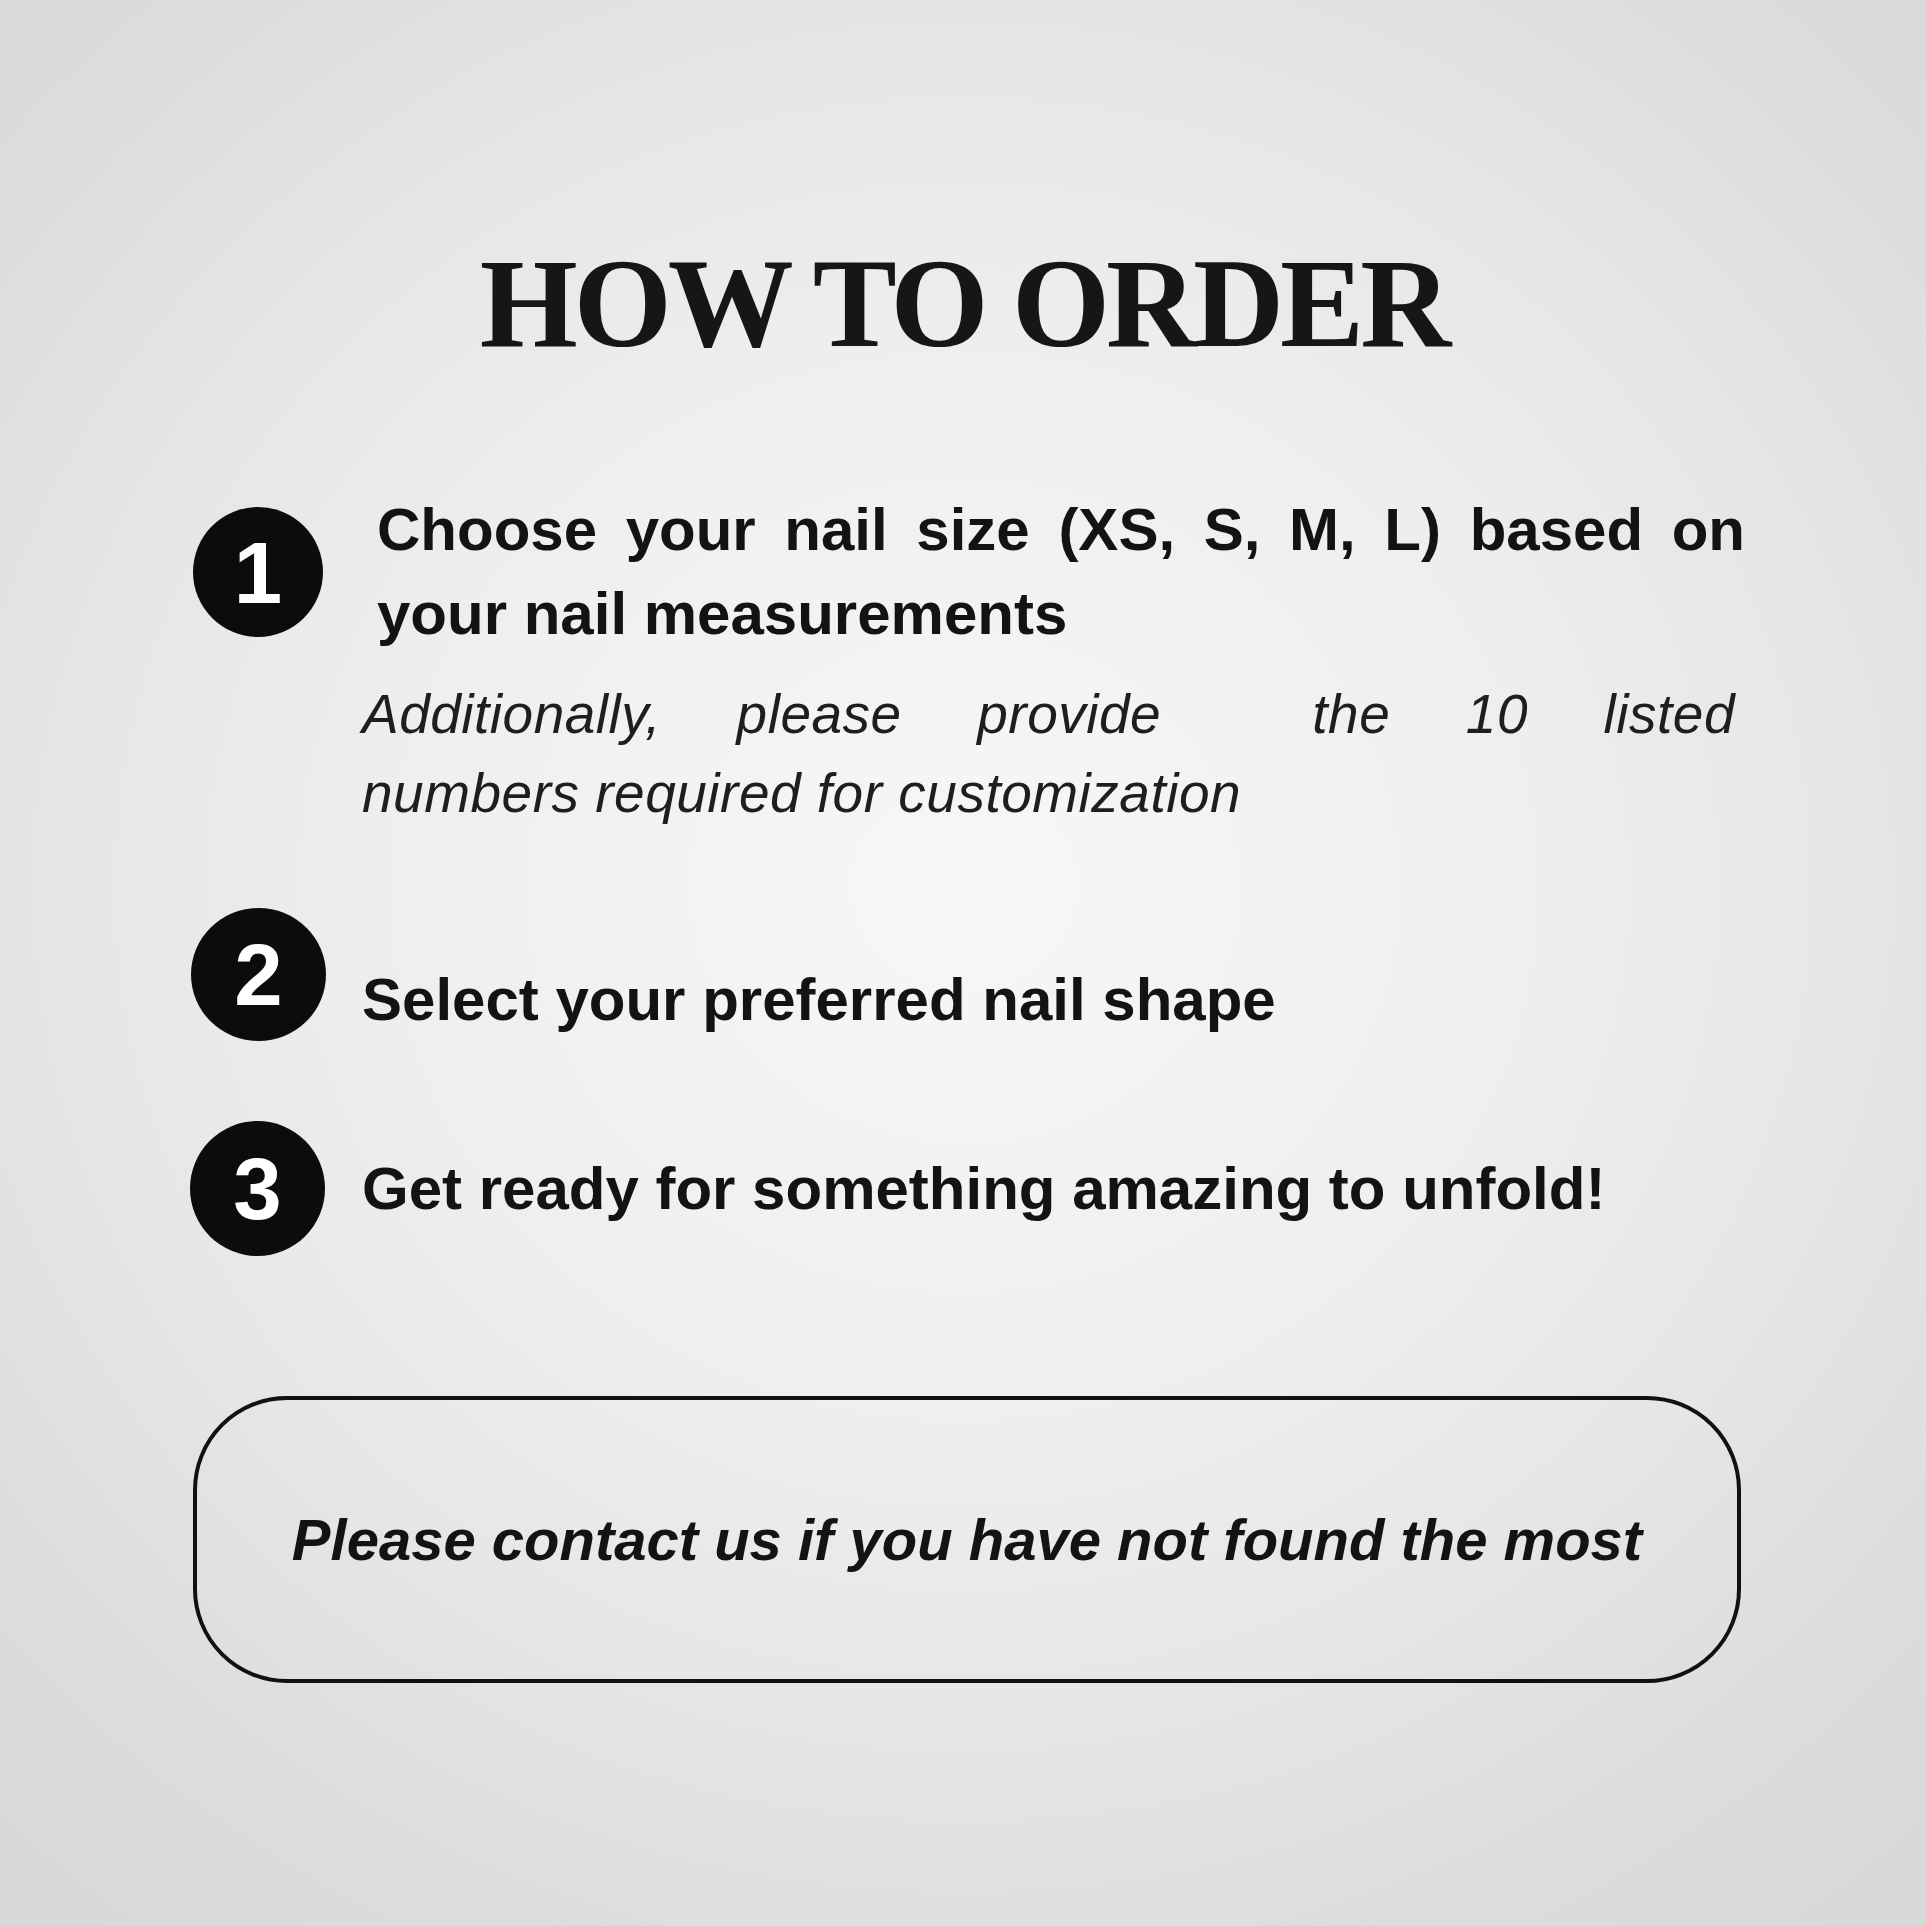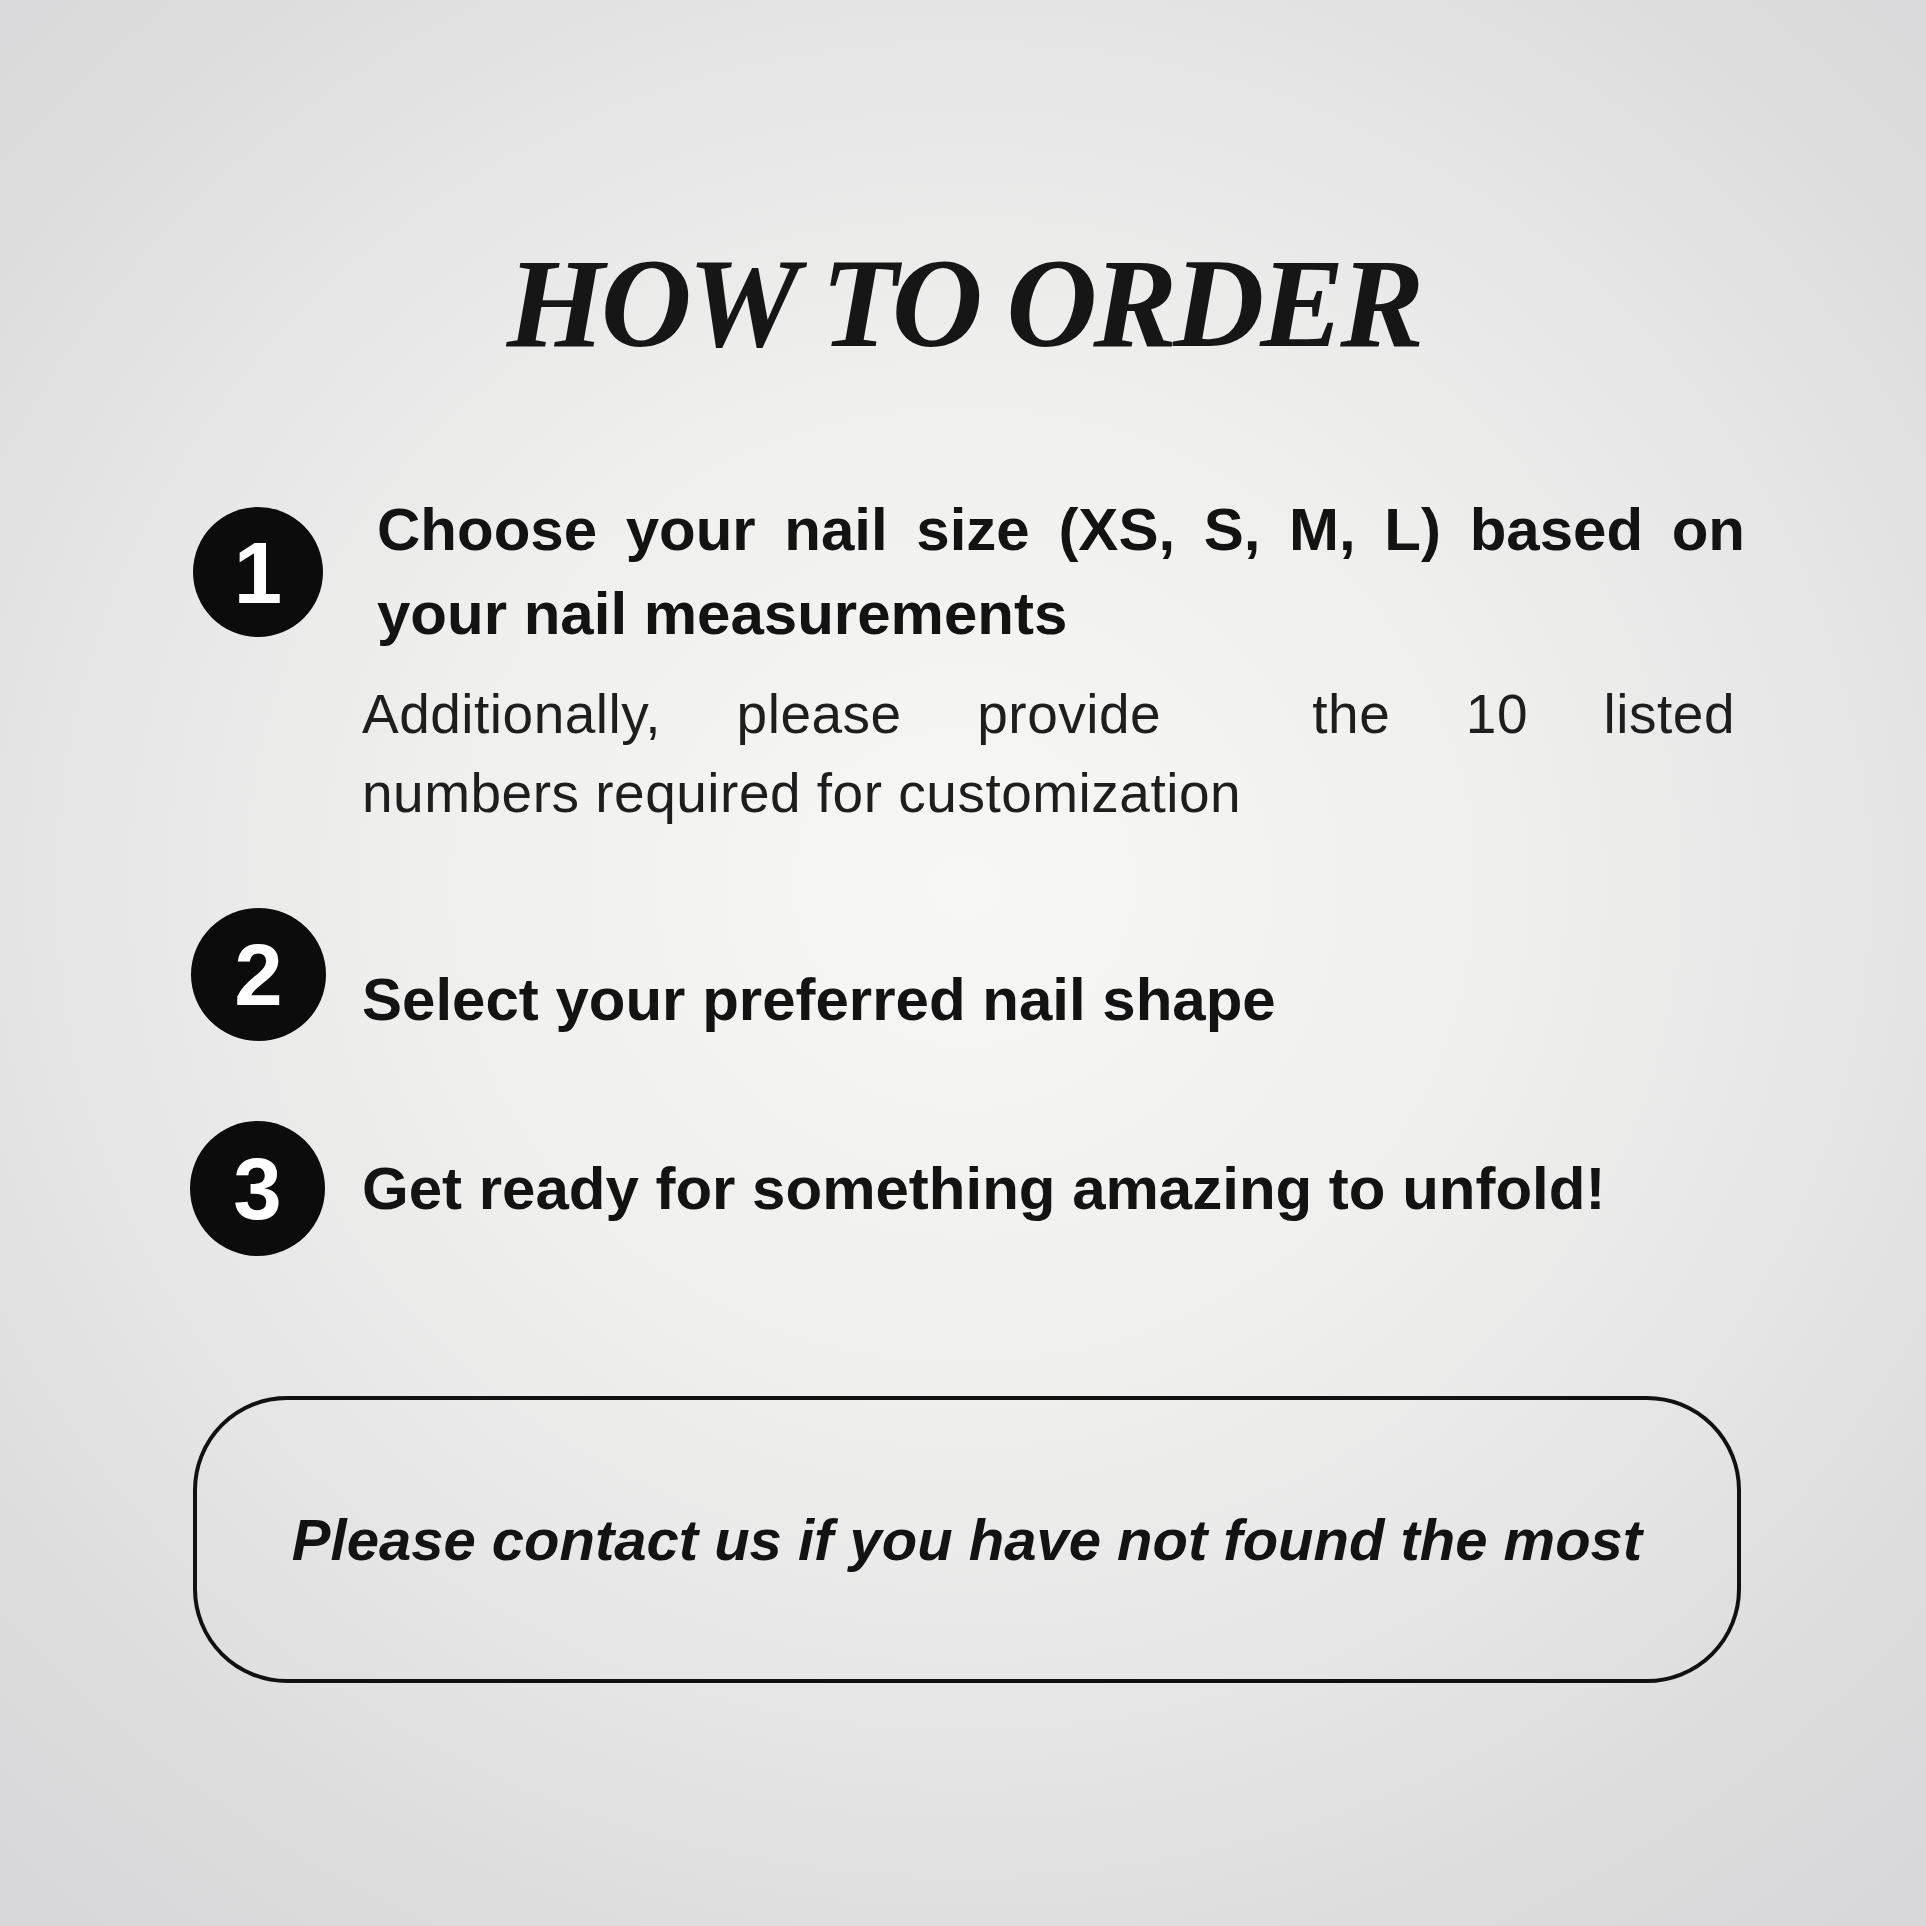--- a/index.html
+++ b/index.html
@@ -22,21 +22,20 @@
     width: 100%;
     margin: 0;
     text-align: center;
     font-family: "Liberation Serif", "DejaVu Serif", serif;
     font-weight: 700;
     font-size: 126px;
     line-height: 1;
     letter-spacing: -4px;
     color: #161616;
     white-space: nowrap;
-    font-style: italic;
   }
 
   .badge {
     position: absolute;
     width: 130px;
     height: 130px;
     border-radius: 50%;
     background: #0c0c0c;
     display: flex;
     align-items: center;
@@ -69,20 +68,21 @@
     text-align: justify;
     text-align-last: justify;
     text-justify: inter-word;
   }
 
   .note {
     position: absolute;
     left: 362px;
     top: 675px;
     width: 1373px;
+    font-style: italic;
     font-weight: 400;
     font-size: 55px;
     line-height: 79px;
     color: #1e1e1e;
     letter-spacing: 0.5px;
   }
 
   .footer-box {
     position: absolute;
     left: 193px;

